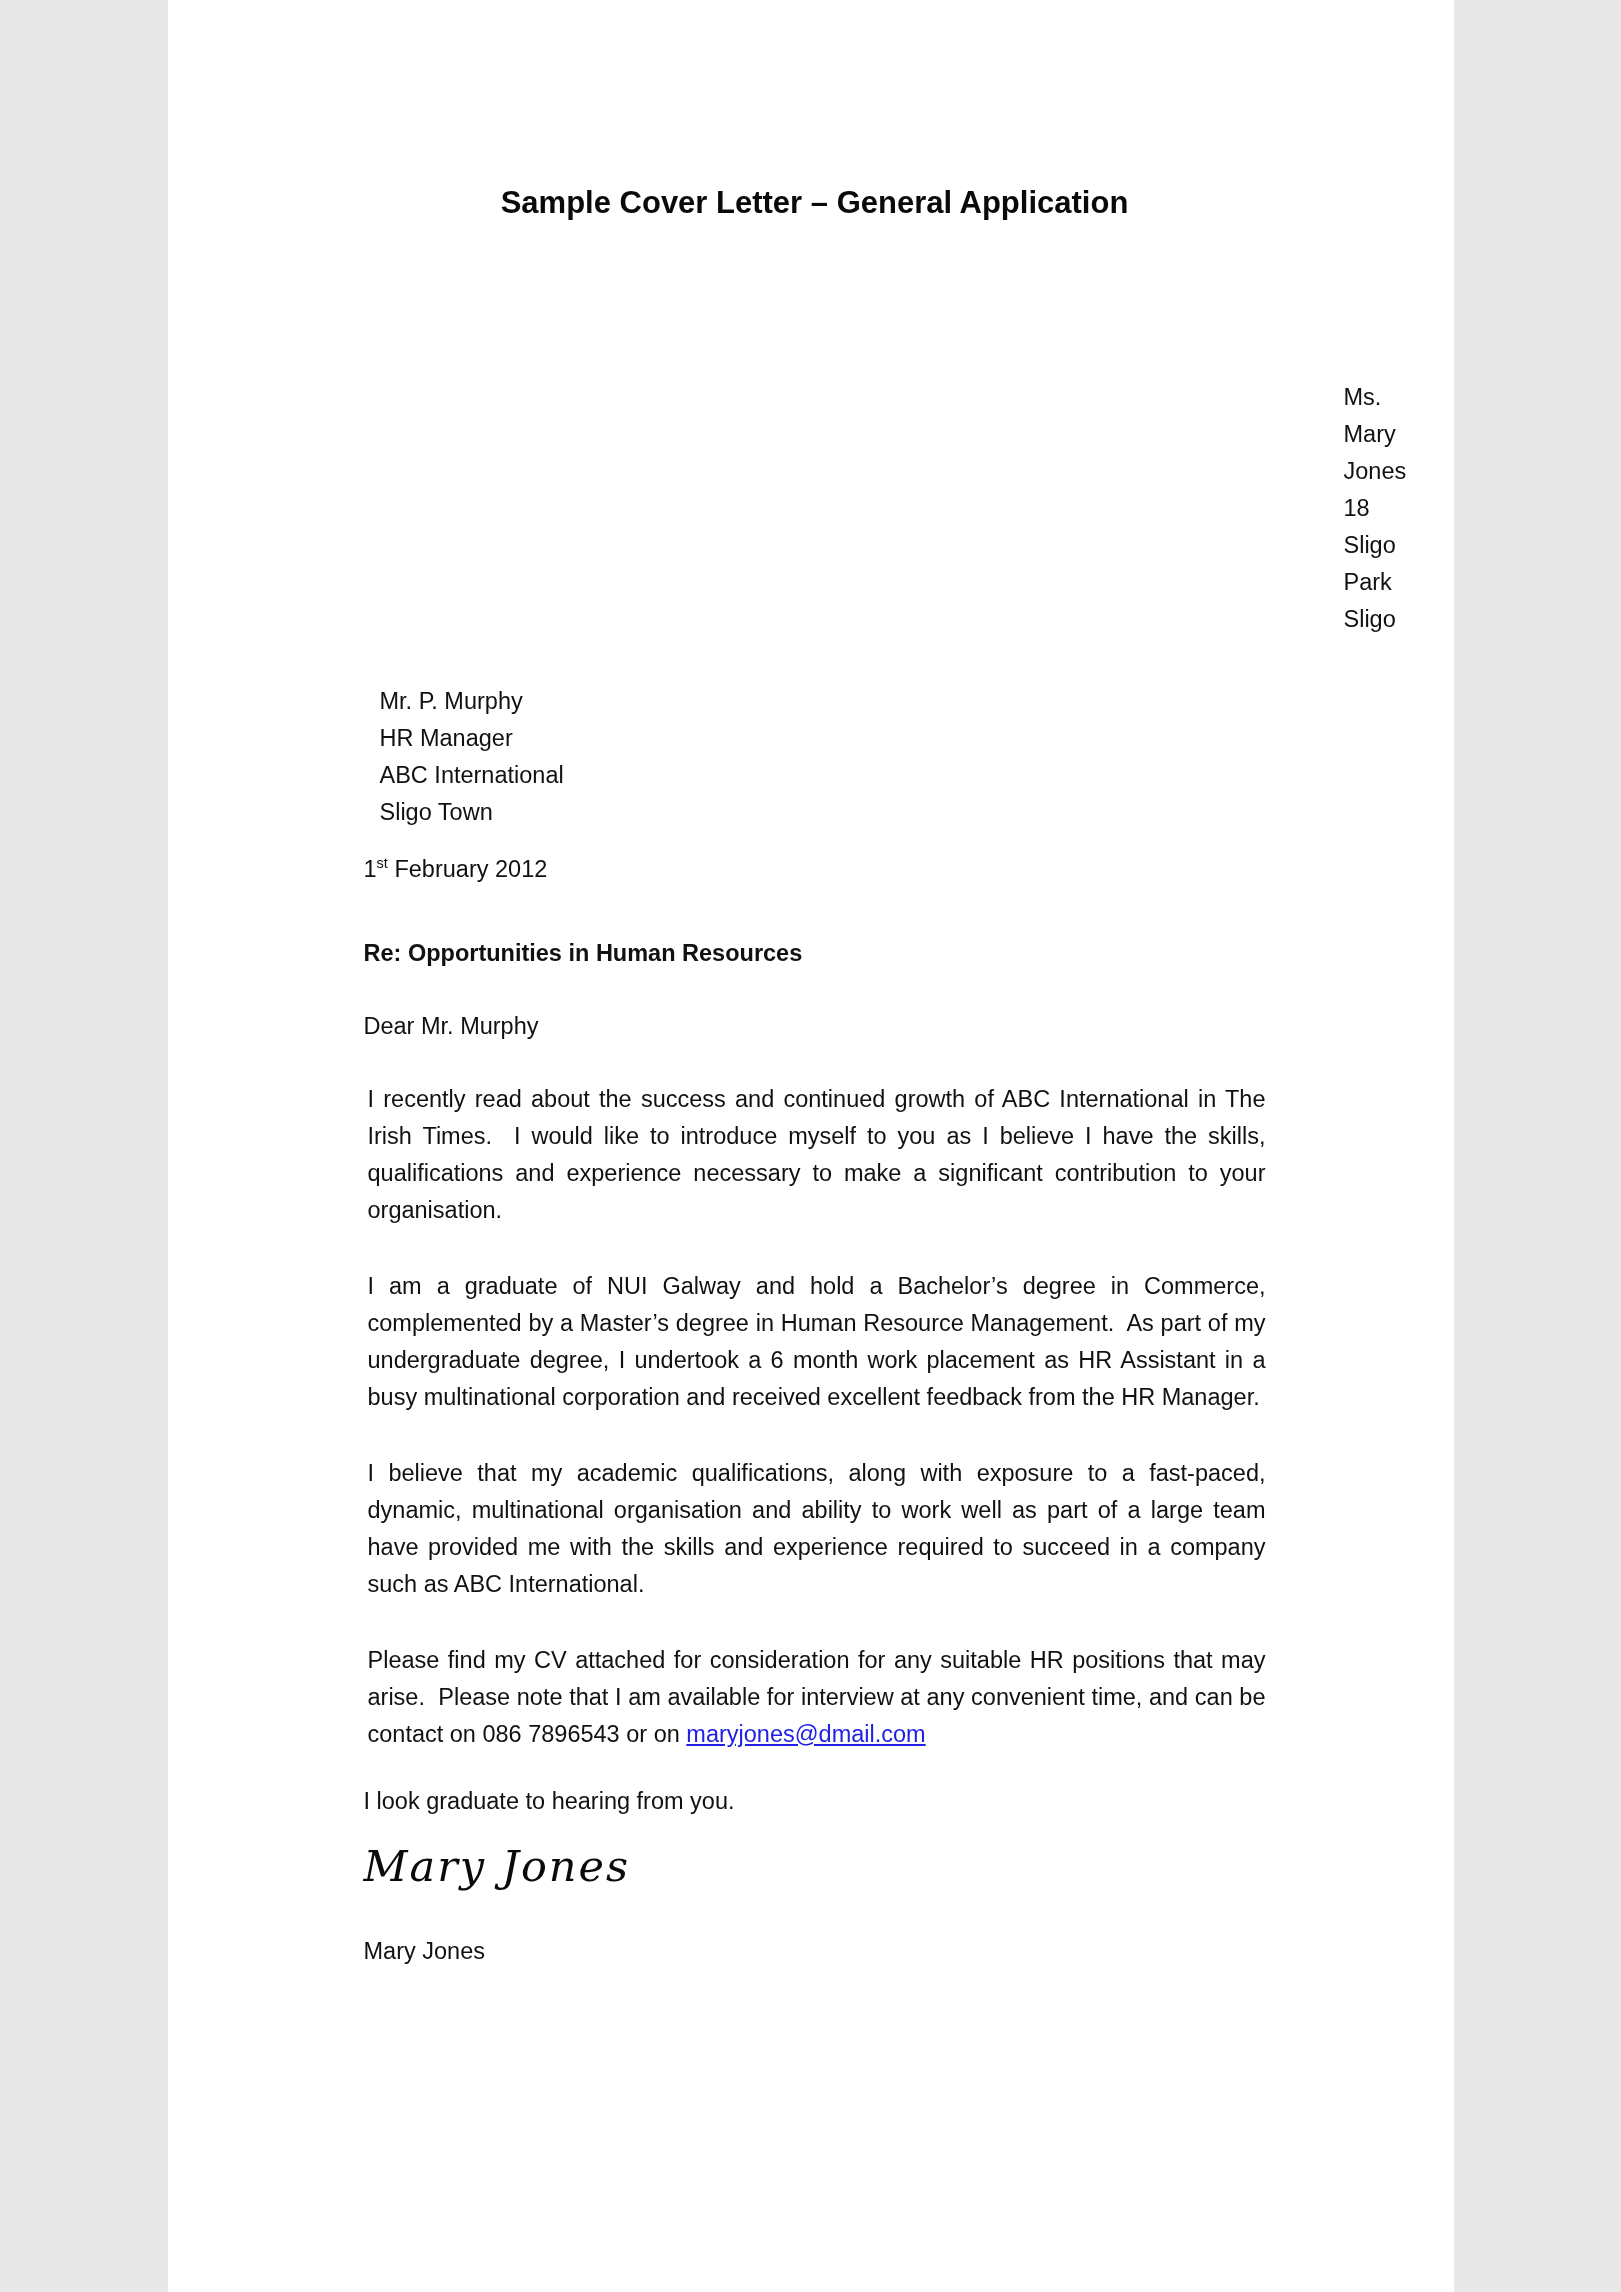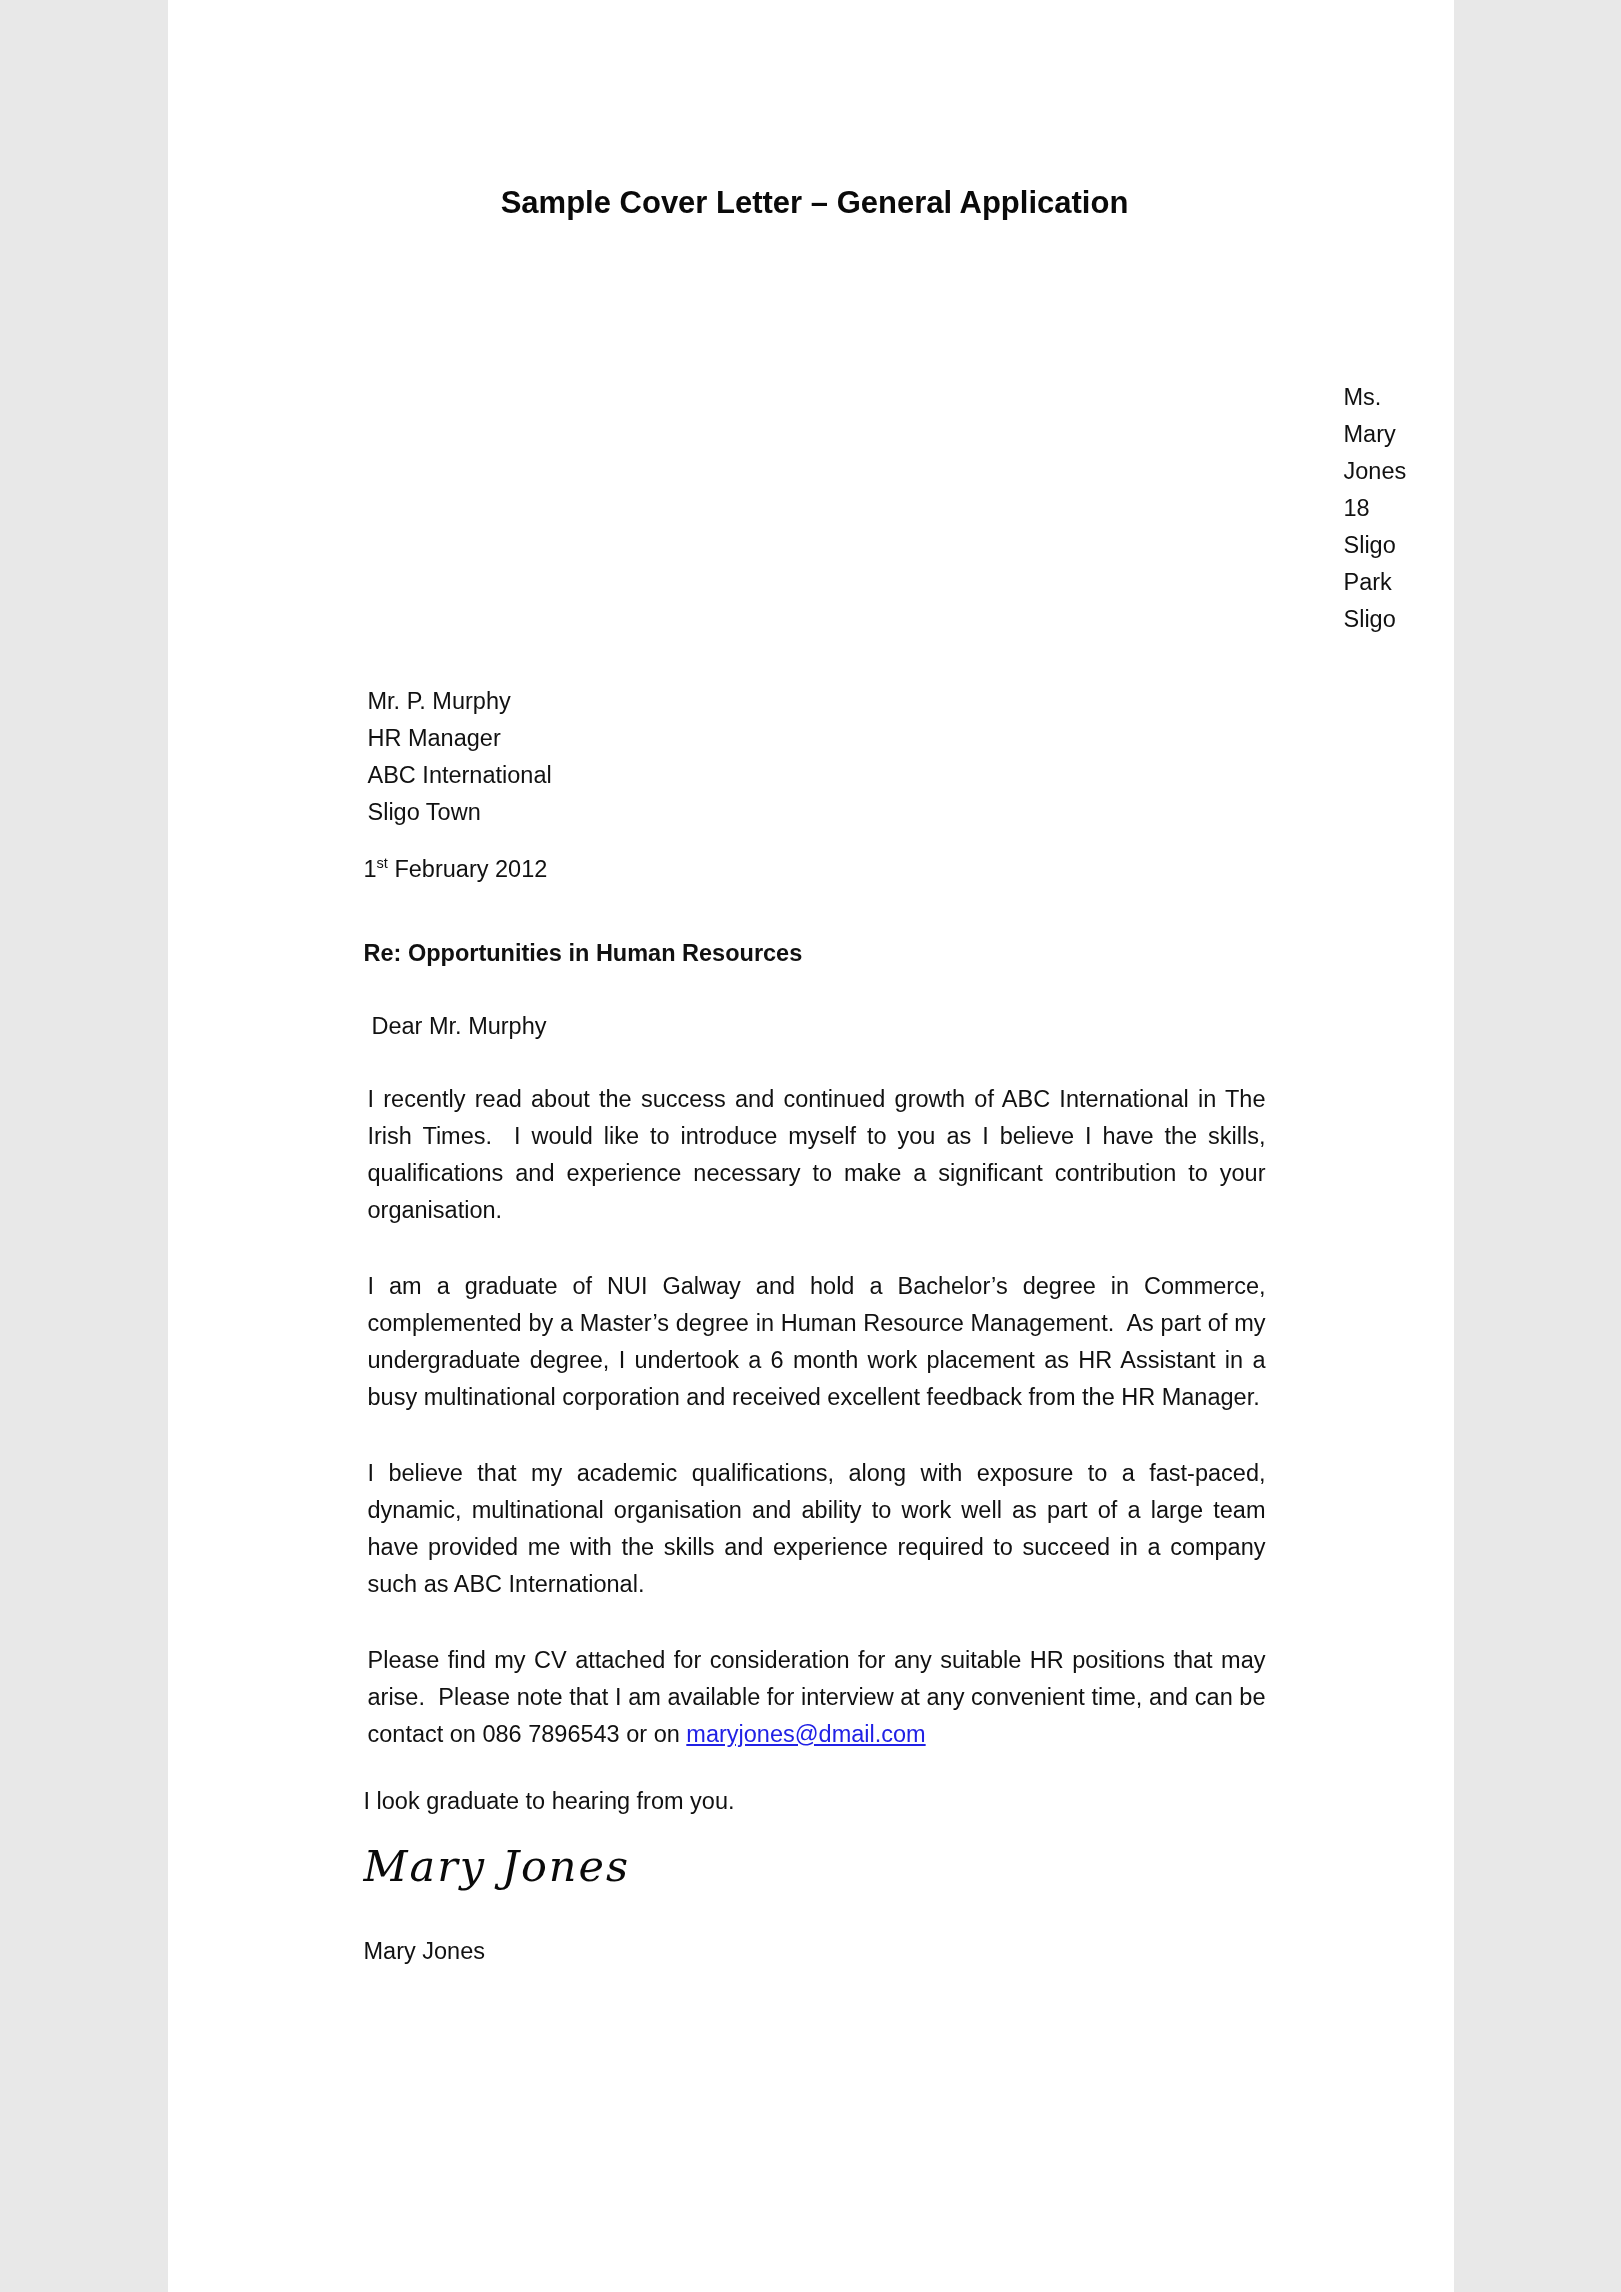--- a/index.html
+++ b/index.html
@@ -20,32 +20,32 @@
   .title {
     margin: 181px 0 0 0;
     font-size: 31px;
     line-height: 43px;
     font-weight: bold;
     text-align: center;
     color: #0a0a0a;
   }
 
   .sender-block  { margin: 155px 0 12px 980px; }
-  .recipient-block { margin: 45px 0 0 4px; }
+  .recipient-block { margin: 45px 0 0 16px; }
   .addr-line { display: block; }
 
   .date-line   { margin: 19.6px 0 0 0; }
   .date-line sup { font-size: 0.62em; line-height: 0; vertical-align: super; }
 
   .subject-line {
     margin: 47px 0 0 0;
     font-weight: bold;
   }
 
-  .salutation { margin: 36px 0 0 8px; }
+  .salutation { margin: 36px 0 0 0; }
 
   .para {
     margin: 39px 0 0 4px;
     text-align: justify;
   }
   .para.first { margin-top: 36px; }
 
   a.email-link {
     color: var(--link-color, #2121e5);
     text-decoration: underline;

